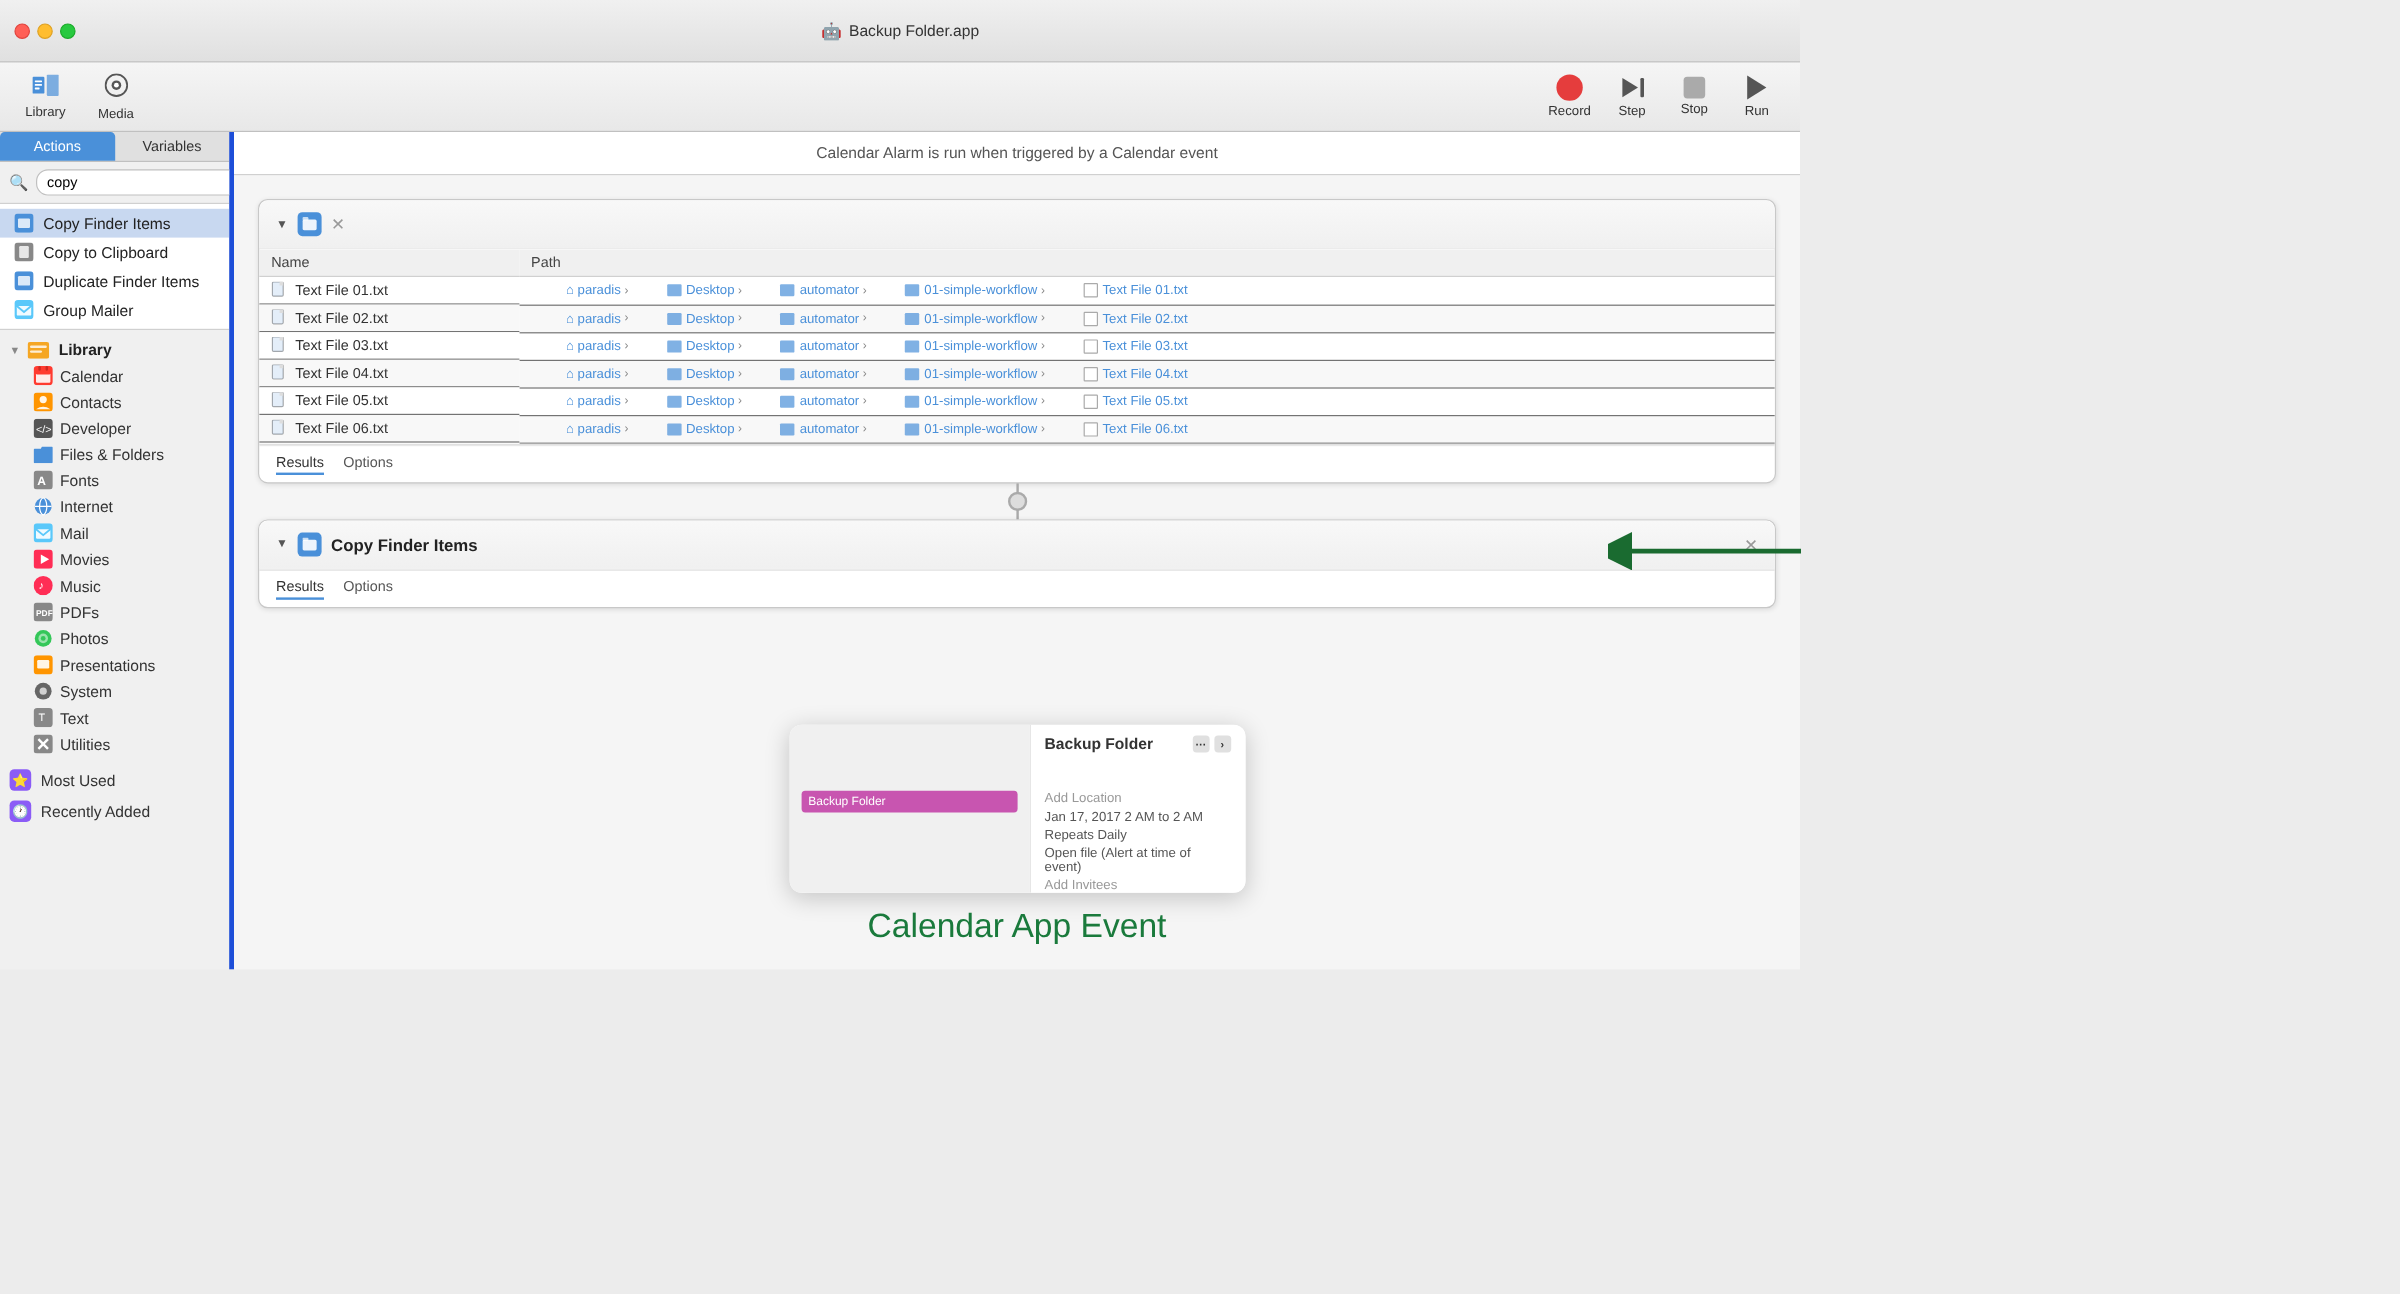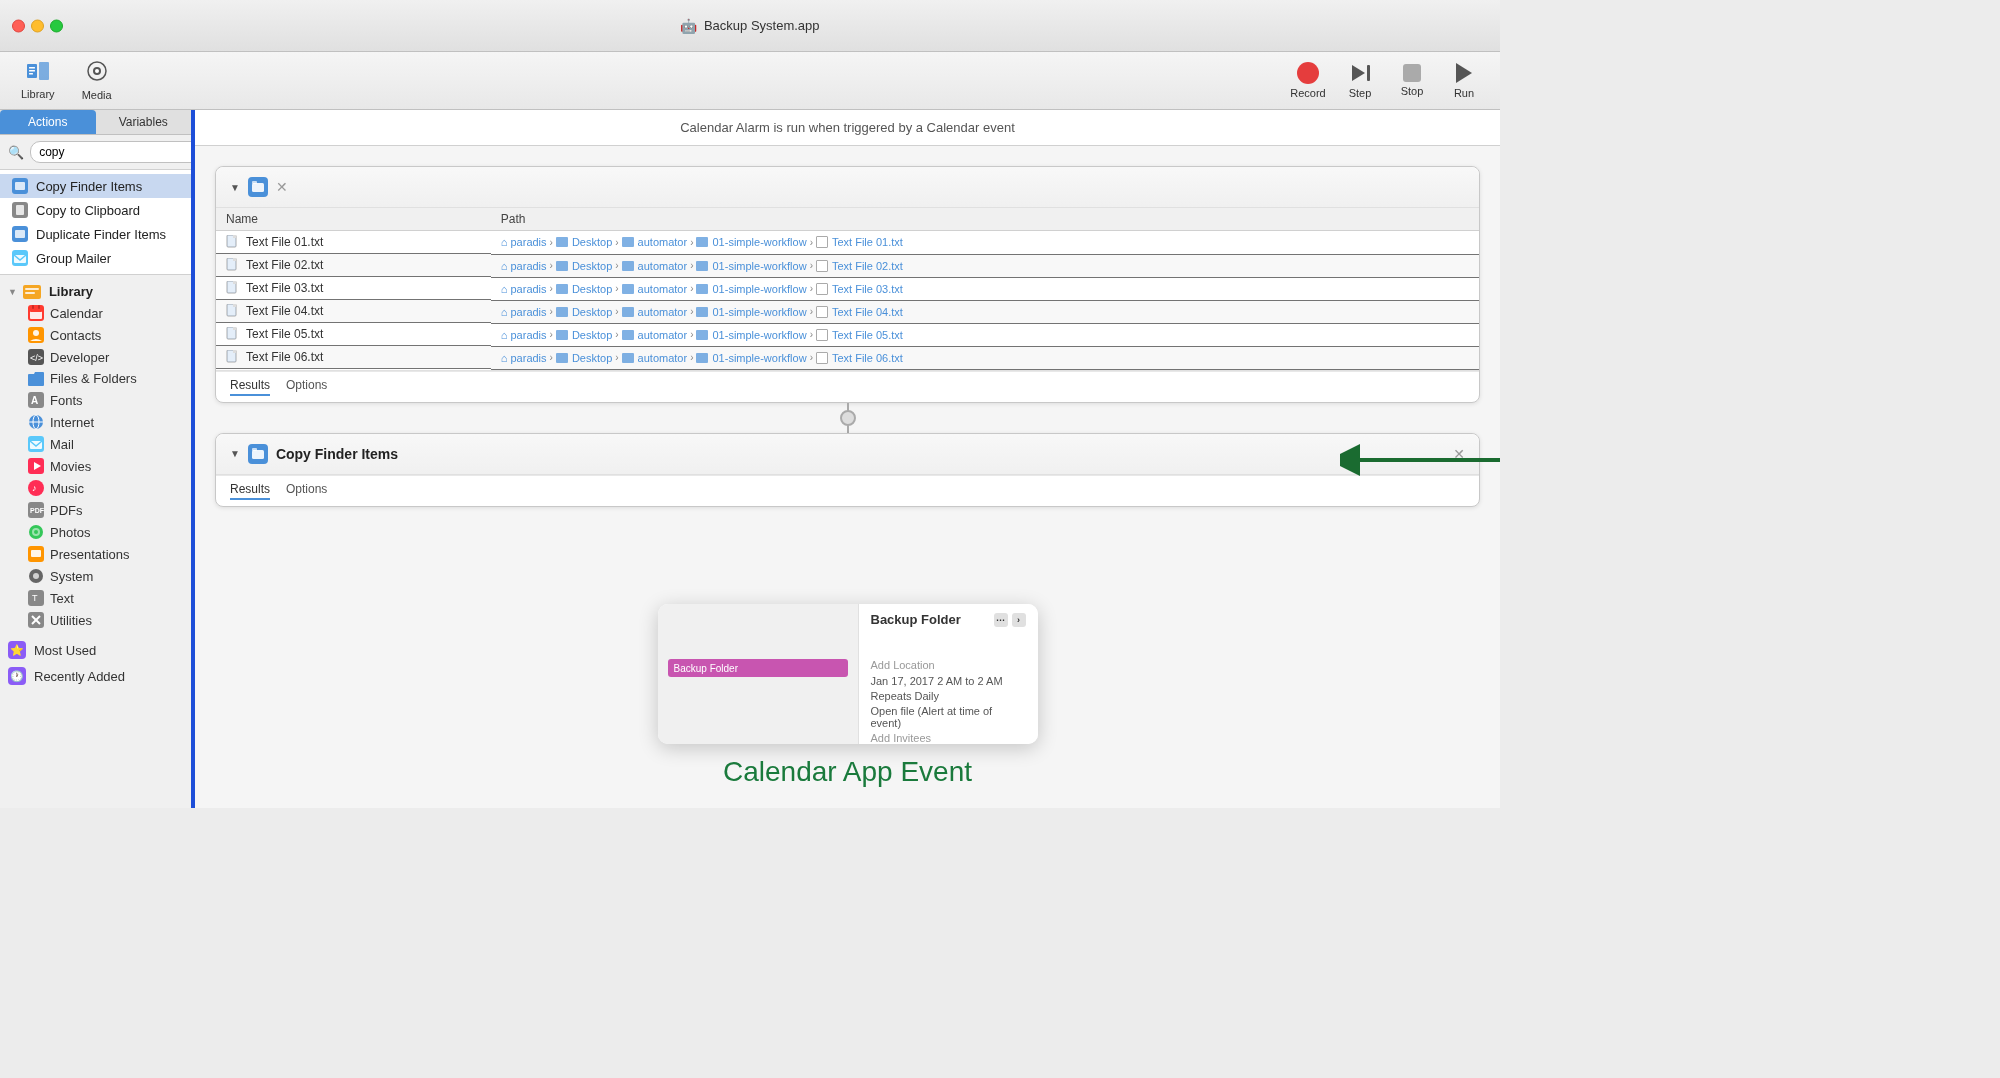--- a/index.html
+++ b/index.html
@@ -334,20 +334,21 @@
       gap: 3px;
       flex-wrap: nowrap;
     }
     .path-arrow { color: #888; font-size: 10px; }
     .path-folder {
       display: inline-flex;
       align-items: center;
       gap: 2px;
       color: #4a90d9;
       font-size: 11px;
+      margin-left: 29px;
     }
 
     .action-buttons {
       padding: 8px 14px;
       display: flex;
       gap: 8px;
     }
     .action-btn {
       padding: 3px 12px;
       border: 1px solid #c0c0c0;
@@ -513,21 +514,21 @@
 <body>
 
 <div class="titlebar">
   <div class="traffic-lights">
     <div class="traffic-light tl-red"></div>
     <div class="traffic-light tl-yellow"></div>
     <div class="traffic-light tl-green"></div>
   </div>
   <div class="titlebar-title">
     <span style="font-size:14px;">🤖</span>
-    <span>Backup System.app</span>
+    <span>Backup Folder.app</span>
   </div>
 </div>
 
 <div class="toolbar">
   <button class="toolbar-btn">
     <span class="icon">
       <svg width="22" height="18" viewBox="0 0 22 18" fill="none">
         <rect x="0" y="2" width="10" height="14" rx="1" fill="#4a90d9"></rect>
         <rect x="12" y="0" width="10" height="18" rx="1" fill="#4a90d9" opacity="0.7"></rect>
         <rect x="2" y="5" width="6" height="1.5" rx="0.5" fill="white"></rect>

